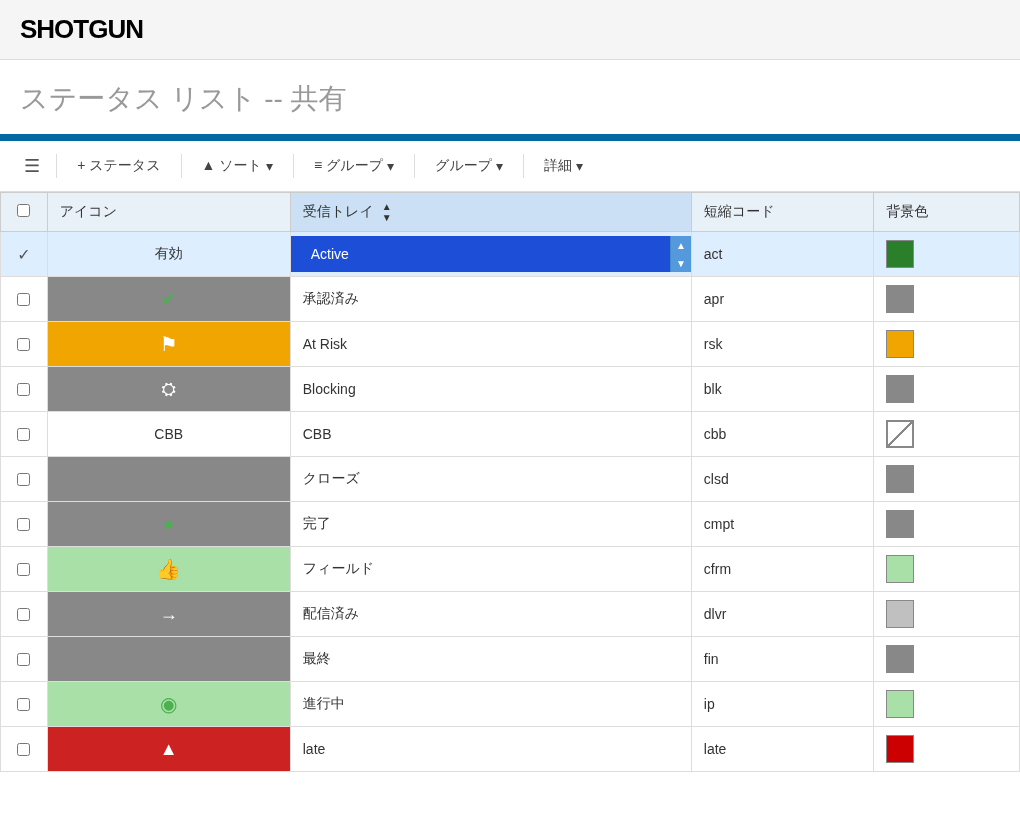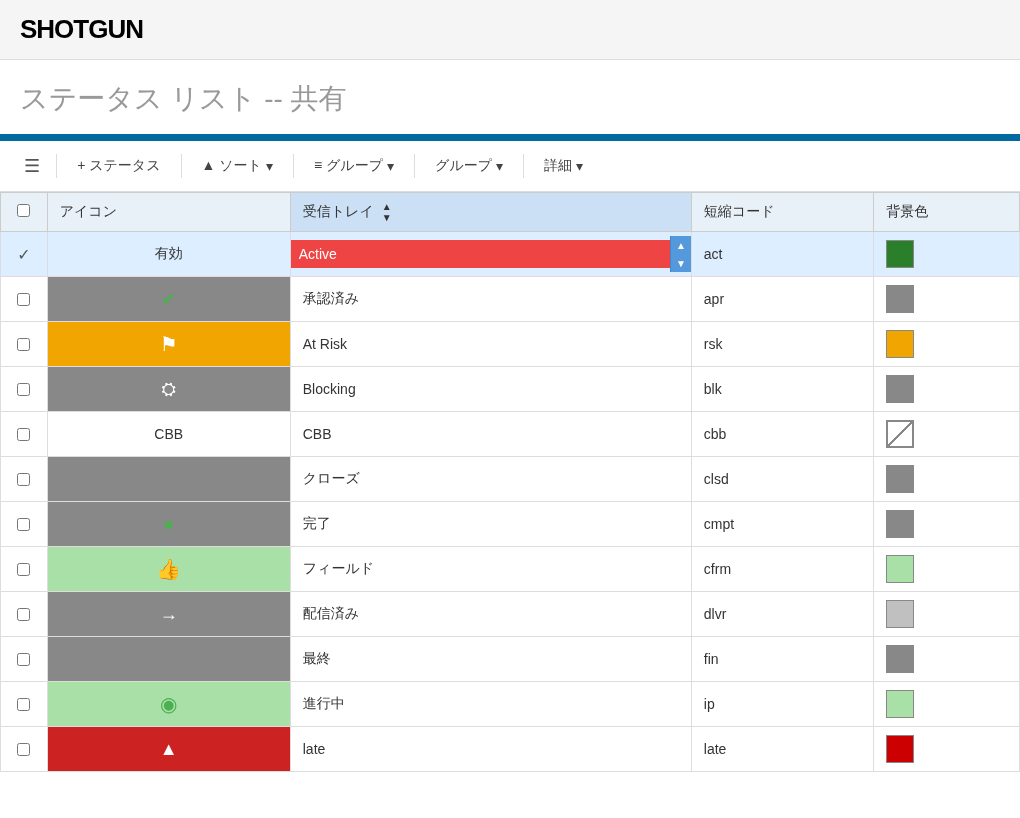--- a/index.html
+++ b/index.html
@@ -182,28 +182,28 @@
     }
     .swatch-cbb::after {
       content: '';
       position: absolute;
       top: 0; left: 0; right: 0; bottom: 0;
       background: linear-gradient(to bottom right, transparent calc(50% - 1px), #888 calc(50% - 1px), #888 calc(50% + 1px), transparent calc(50% + 1px));
     }
 
     
     .edit-input {
-      background: #ef4444;
+      background: #1d4ed8;
       color: #fff;
       border: none;
       font-size: 14px;
-      padding: 4px 8px;
+      padding: 4px 20px;
       width: 100%;
       outline: none;
-      height: 28px;
+      height: 36px;
     }
     .spin-btns {
       display: flex;
       flex-direction: column;
       background: #5599dd;
       border-left: 1px solid #4488cc;
     }
     .spin-btn {
       width: 20px;
       height: 18px;

